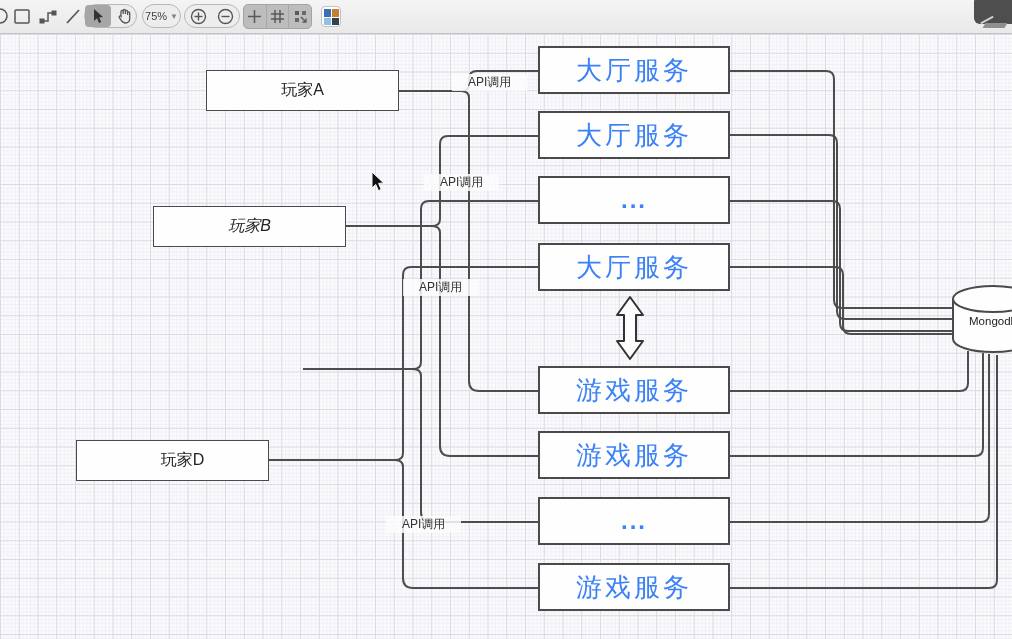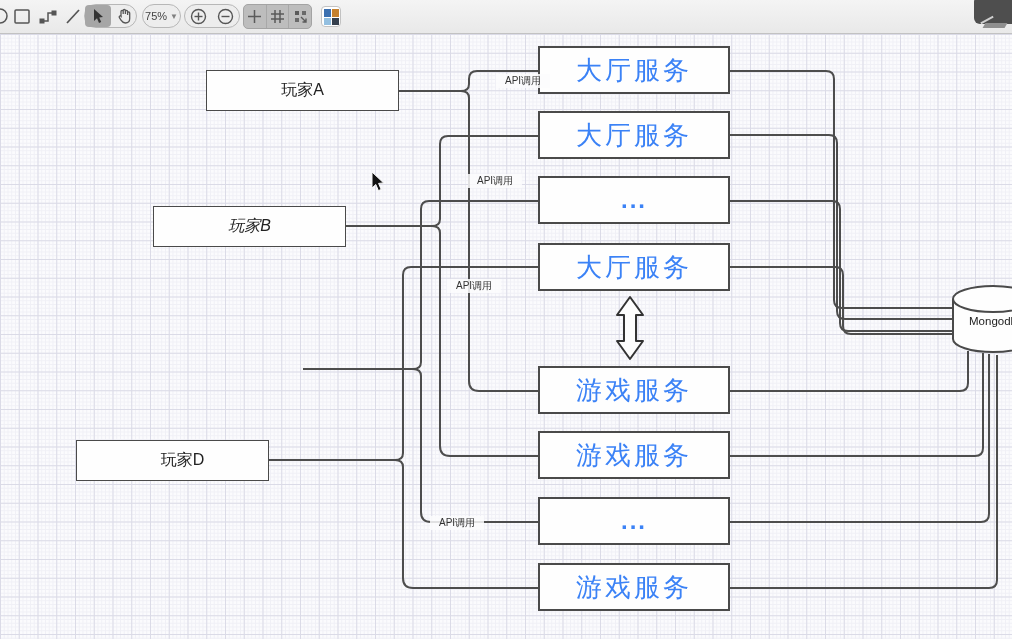--- a/index.html
+++ b/index.html
@@ -65,22 +65,22 @@
   .node,.pnode{
     position:absolute;background:#fefefe;display:flex;align-items:center;justify-content:center;
     box-sizing:border-box;z-index:2;
   }
   .node{border:2px solid #4a4a4a;width:192px;height:48px;left:538px;}
   .node span{font-size:26px;color:#3b82f6;letter-spacing:3px;white-space:nowrap;}
   .node.dots span{font-size:24px;font-weight:bold;letter-spacing:2px;}
   .pnode{border:1px solid #4a4a4a;width:193px;height:41px;}
   .pnode span{font-size:16px;color:#222;}
   .apilabel{
-    position:absolute;z-index:3;font-size:10px;color:#333;
-    background:rgba(251,251,253,.85);padding:0 9px;white-space:nowrap;margin-left:44px;
+    position:absolute;z-index:3;font-size:12px;color:#333;
+    background:rgba(251,251,253,.85);padding:0 16px;white-space:nowrap;
   }
   .dblabel{
     position:absolute;z-index:3;font-size:11.5px;color:#222;text-align:center;
   }
   .cursor{position:absolute;z-index:10;}
 </style>
 </head>
 <body>
 
 <div class="toolbar">

